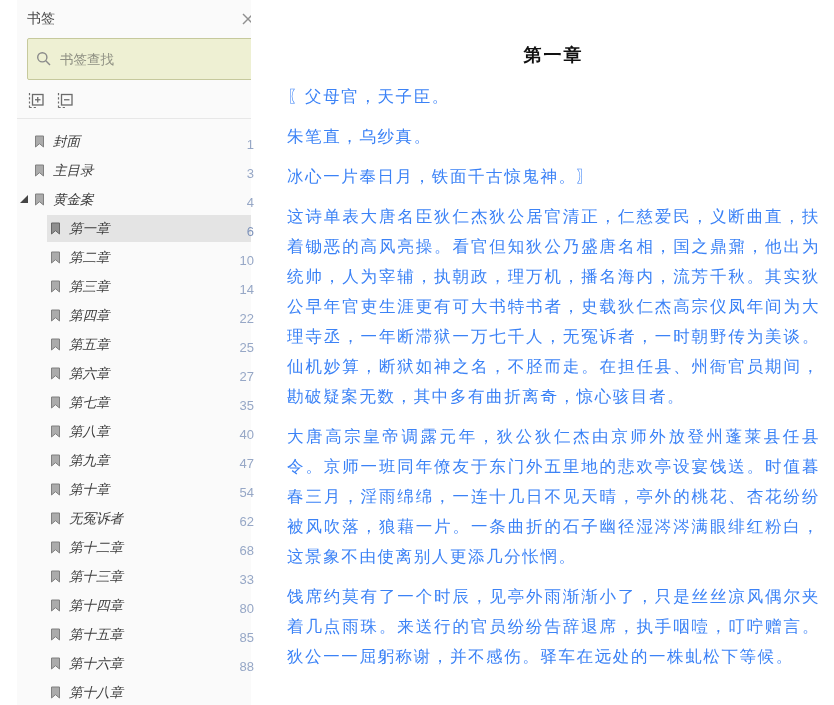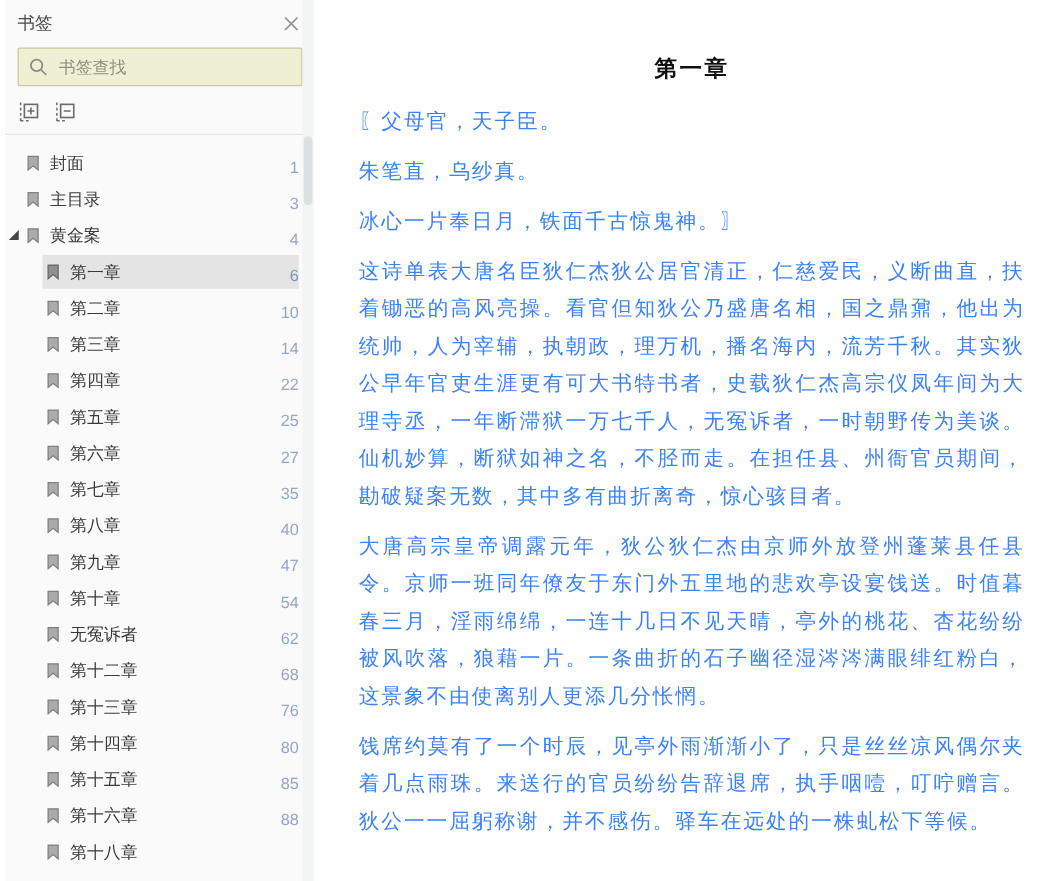--- a/index.html
+++ b/index.html
@@ -1,48 +1,48 @@
 <!DOCTYPE html>
 <html><head>
 <meta charset="utf-8">
 <style>
   * { box-sizing: border-box; margin: 0; padding: 0; }
   html,body { width:834px; height:705px; }
   body { font-family:"Liberation Sans", sans-serif; background:#fff; }
   .app { position:relative; width:834px; height:705px; overflow:hidden; background:#fff; }
 
   
-  .panel { position:absolute; left:4px; top:0; width:251px; height:705px;
-           background:#fafafa; border-right:3px solid #ec4899; overflow:hidden; }
+  .panel { position:absolute; left:17px; top:0; width:251px; height:705px;
+           background:#fafafa; border-right:1px solid #ec4899; overflow:hidden; }
   .panel-header { display:flex; justify-content:space-between; align-items:center;
                   padding:8px 12px 0 10px; height:30px; }
   .panel-title { font-size:14px; color:#4a4a4a; }
   .close-btn { width:14px; height:14px; cursor:pointer; display:inline-flex; }
 
-  .searchbox { margin:8px 10px 0 10px; height:31px; background:#eef0d3;
+  .searchbox { margin:8px 10px 0 10px; height:42px; background:#eef0d3;
                border:1px solid #c6c99c; border-radius:2px;
                display:flex; align-items:center; padding:0 8px; }
   .searchbox input { flex:1; border:none; background:transparent; outline:none;
                      font-size:13.5px; color:#55564a; margin-left:8px;
                      font-family:"Liberation Sans", sans-serif; }
   .searchbox input::placeholder { color:#8f9083; }
 
   .tools { display:flex; gap:11px; margin:12px 10px 8px 10px; }
   .tool-btn { width:18px; height:18px; cursor:pointer; display:inline-flex; }
   .sep { height:1px; background:#e7e7e7; margin-top:2px; }
 
   .tree { margin-top:8px; }
   .row { position:relative; height:29px; display:flex; align-items:center;
          font-size:13.5px; color:#3a3a3a; cursor:pointer; }
   .row > * { position:relative; z-index:1; }
   .row.lvl0 { padding-left:17px; }
   .row.lvl1 { padding-left:33px; }
   .row.selected::before { content:""; position:absolute; left:30px; right:13px;
                           top:1px; bottom:1px; background:#e4e4e4; z-index:0; }
-  .row .lbl { margin-left:8px; white-space:nowrap; }
+  .row .lbl { margin-left:8px; white-space:nowrap;font-style:italic; }
   .row .pg { margin-left:auto; margin-right:13px; color:#96a7c6; font-size:13px;
              align-self:flex-end; line-height:1; padding-bottom:5px; }
   .row.selected .pg { color:#7e93bb; }
   .bm-icon { flex:0 0 auto; }
   .row.selected .bm-icon path { fill:#8f8f8f; stroke:#666; }
   .exp { position:absolute; left:3px; top:50%; margin-top:-5px; width:0; height:0;
          border-left:8px solid transparent; border-bottom:8px solid #454545; z-index:1; }
 
   .vscroll { position:absolute; top:0; right:1px; width:9px; height:705px; background:#f3f4f4; }
   .vscroll .thumb { position:absolute; top:109px; left:1px; width:7px; height:55px;
@@ -212,21 +212,21 @@
             <path d="M1.5 1 h8 v11 l-4 -3.3 -4 3.3 z" fill="#ababab" stroke="#808080" stroke-width="1"></path>
           </svg>
           <span class="lbl">第十二章</span>
           <span class="pg">68</span>
         </div>
         <div class="row lvl1">
           <svg class="bm-icon" width="11" height="13" viewBox="0 0 11 13">
             <path d="M1.5 1 h8 v11 l-4 -3.3 -4 3.3 z" fill="#ababab" stroke="#808080" stroke-width="1"></path>
           </svg>
           <span class="lbl">第十三章</span>
-          <span class="pg">76</span>
+          <span class="pg">33</span>
         </div>
         <div class="row lvl1">
           <svg class="bm-icon" width="11" height="13" viewBox="0 0 11 13">
             <path d="M1.5 1 h8 v11 l-4 -3.3 -4 3.3 z" fill="#ababab" stroke="#808080" stroke-width="1"></path>
           </svg>
           <span class="lbl">第十四章</span>
           <span class="pg">80</span>
         </div>
         <div class="row lvl1">
           <svg class="bm-icon" width="11" height="13" viewBox="0 0 11 13">

